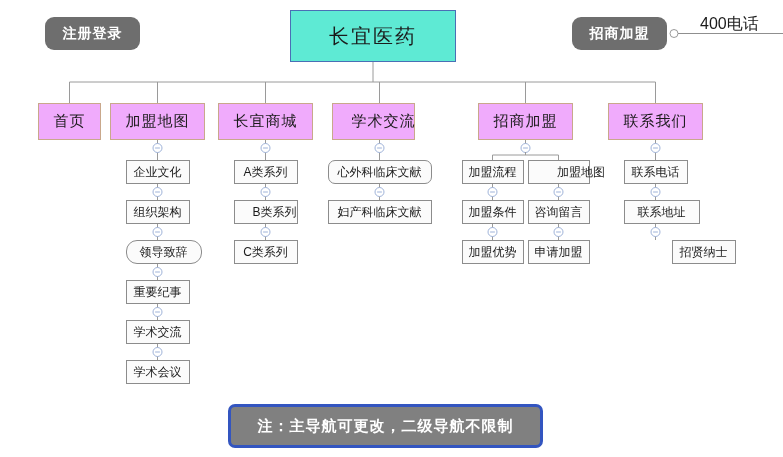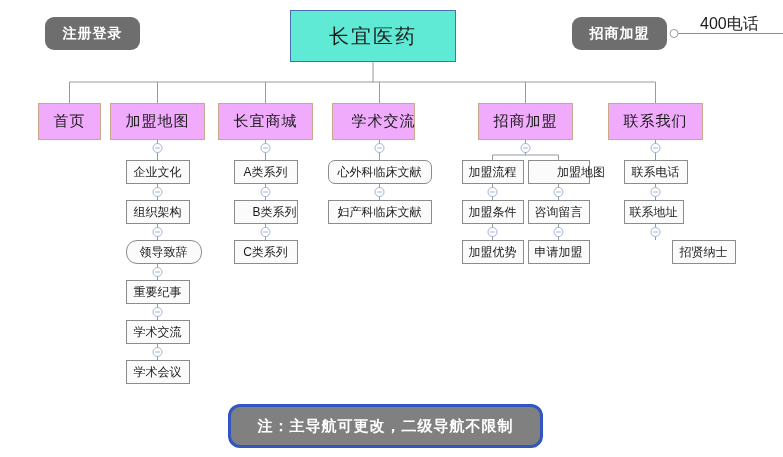--- a/index.html
+++ b/index.html
@@ -53,21 +53,21 @@
   .sub-box{
     background:#fbfbfb;
     border:1px solid #8c8c8c;
     font-size:12px;
   }
 
   
   .note-box{
     background:#808080;
     border:3px solid #3355c0;
-    border-radius:12px;
+    border-radius:7px;
     color:#ffffff;
     font-size:15px;
     font-weight:bold;
     letter-spacing:1px;
   }
 
   .phone-label{
     position:absolute;
     font-size:16px;
     color:#1b1b1b;
@@ -211,21 +211,21 @@
       <div class="node nav-box" style="left: 218px; top: 103px; width: 95px; height: 37px;">长宜商城</div>
       <div class="node sub-box" style="left: 233.5px; top: 160px; width: 64px; height: 24px;">A类系列</div>
       <div class="node sub-box" style="left: 233.5px; top: 200px; width: 64px; height: 24px; padding-left: 18px;">B类系列</div>
       <div class="node sub-box" style="left: 233.5px; top: 240px; width: 64px; height: 24px;">C类系列</div>
       <div class="node nav-box" style="left: 332px; top: 103px; width: 83px; height: 37px; padding-left: 20px;">学术交流</div>
       <div class="node sub-box" style="left: 327.5px; top: 160px; width: 104px; height: 24px; border-radius: 7px;">心外科临床文献</div>
       <div class="node sub-box" style="left: 327.5px; top: 200px; width: 104px; height: 24px;">妇产科临床文献</div>
       <div class="node nav-box" style="left: 478px; top: 103px; width: 95px; height: 37px;">招商加盟</div>
       <div class="node nav-box" style="left: 608px; top: 103px; width: 95px; height: 37px;">联系我们</div>
       <div class="node sub-box" style="left: 623.5px; top: 160px; width: 64px; height: 24px;">联系电话</div>
-      <div class="node sub-box" style="left: 623.5px; top: 200px; width: 60px; height: 24px;">联系地址</div>
+      <div class="node sub-box" style="left: 623.5px; top: 200px; width: 76px; height: 24px;">联系地址</div>
       <div class="node sub-box" style="left: 623.5px; top: 240px; width: 64px; height: 24px; margin-left: 48px;">招贤纳士</div>
       <div class="node sub-box" style="left: 461.5px; top: 160px; width: 62px; height: 24px;">加盟流程</div>
       <div class="node sub-box" style="left: 461.5px; top: 200px; width: 62px; height: 24px;">加盟条件</div>
       <div class="node sub-box" style="left: 461.5px; top: 240px; width: 62px; height: 24px;">加盟优势</div>
       <div class="node sub-box" style="left: 527.5px; top: 160px; width: 62px; height: 24px; padding-left: 45px;">加盟地图</div>
       <div class="node sub-box" style="left: 527.5px; top: 200px; width: 62px; height: 24px;">咨询留言</div>
       <div class="node sub-box" style="left: 527.5px; top: 240px; width: 62px; height: 24px;">申请加盟</div>
     </div>
 
   <div class="node note-box" style="left:228px;top:404px;width:315px;height:44px;">注：主导航可更改，二级导航不限制</div>

